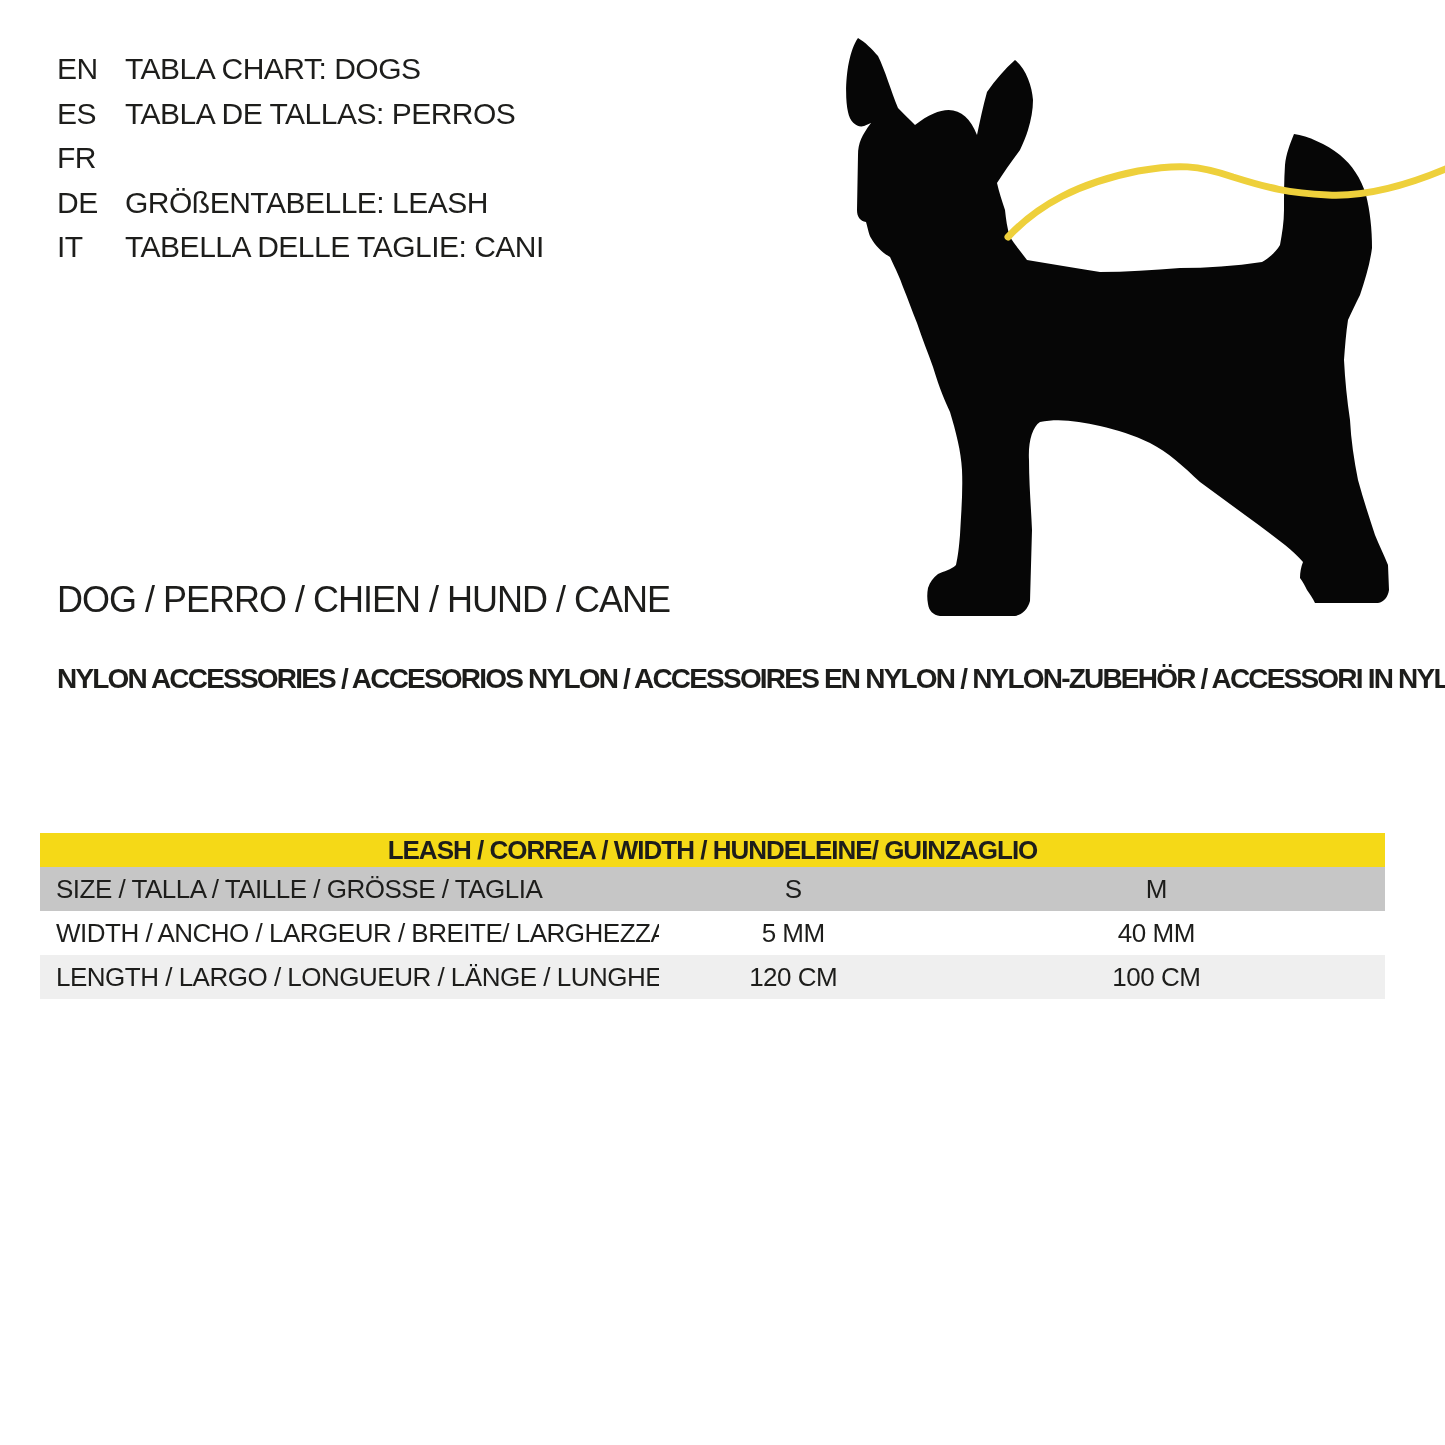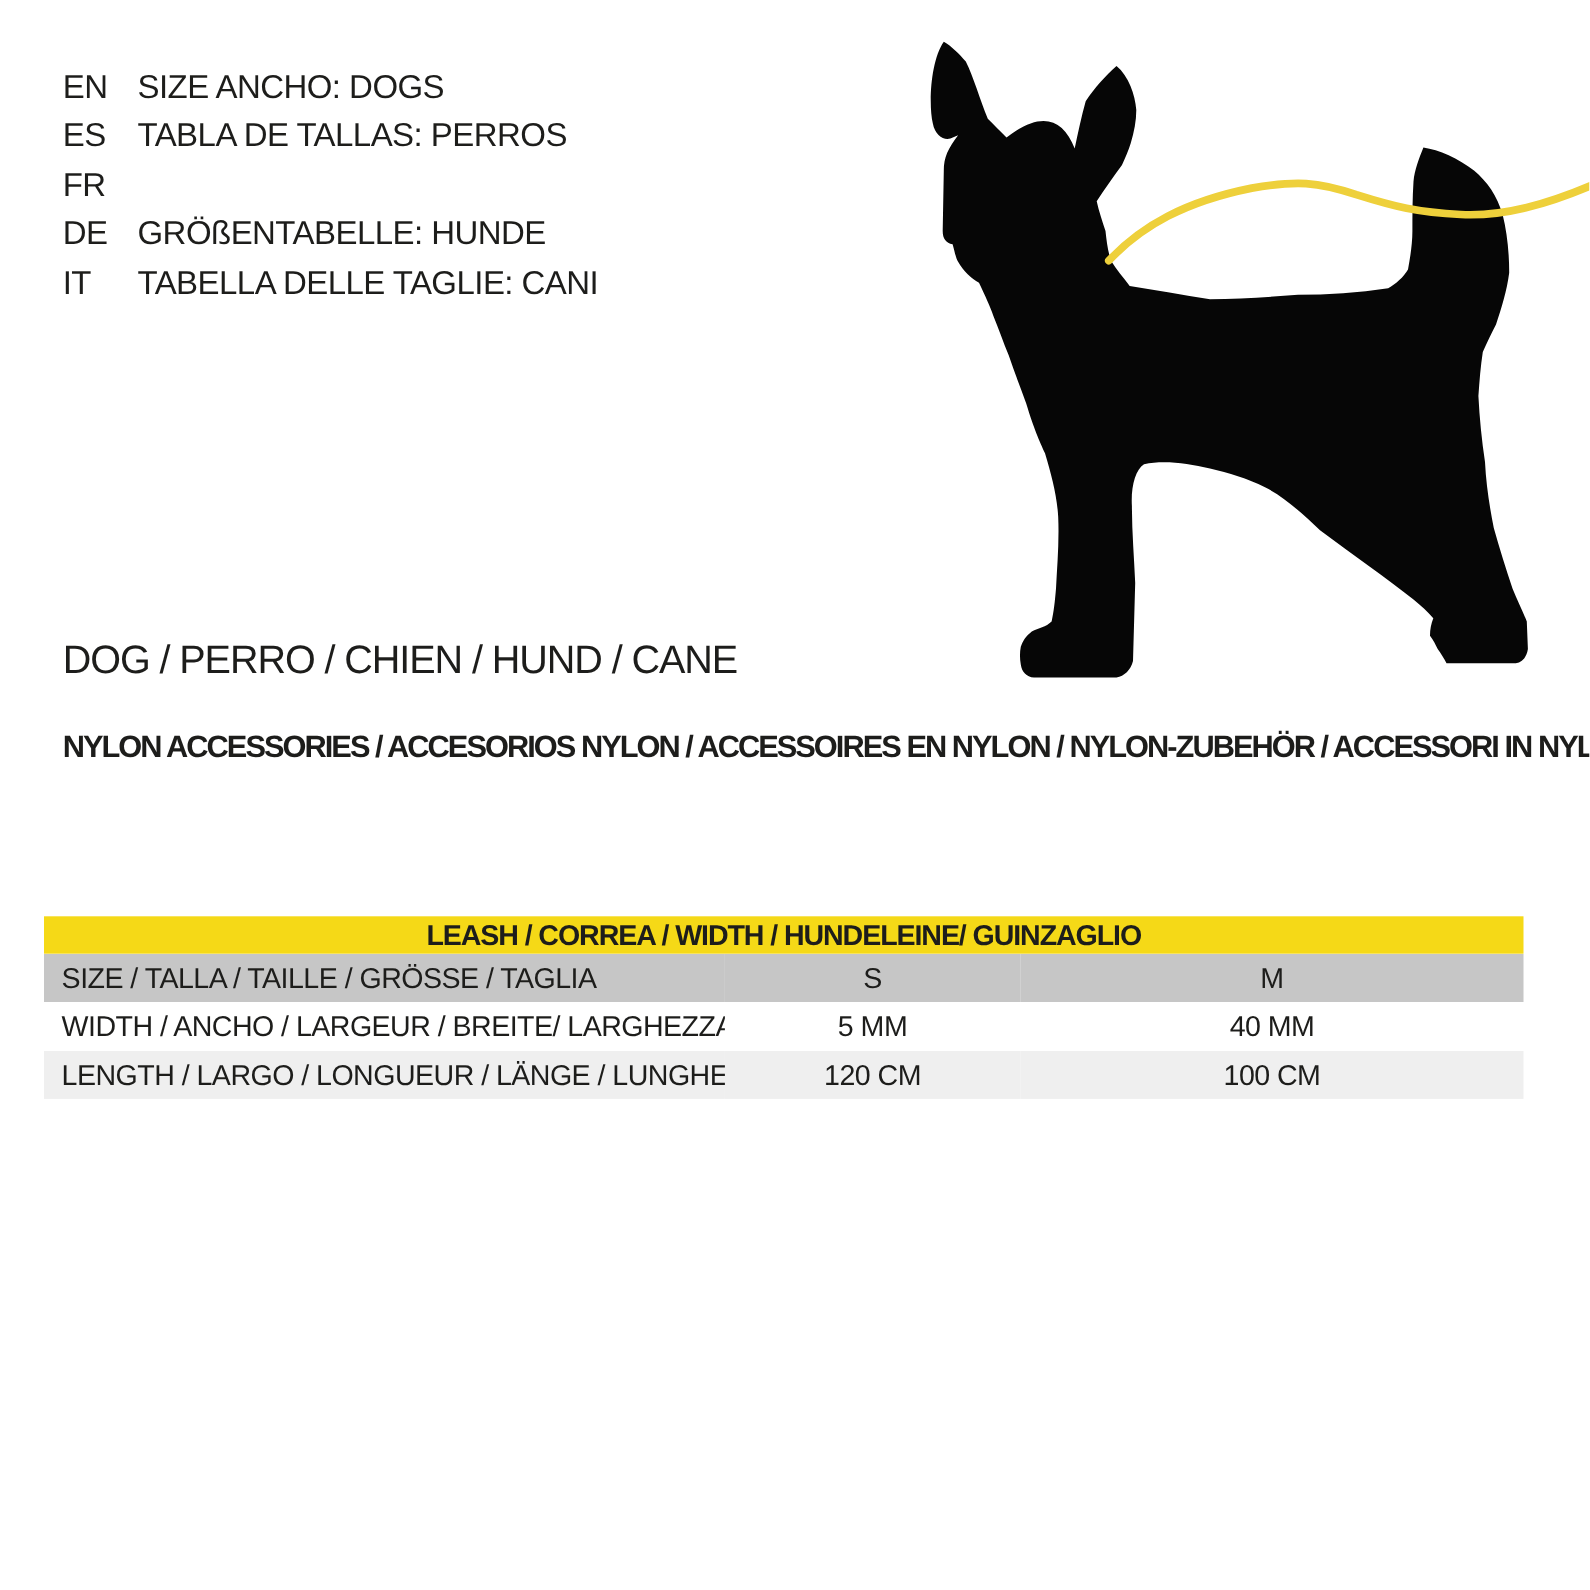--- a/index.html
+++ b/index.html
@@ -6,21 +6,21 @@
   .canvas{
     position:relative;
     width:1445px;height:1445px;
     background:#ffffff;
     overflow:hidden;
     font-family:"Liberation Sans", sans-serif;
     color:#1d1d1b;
   }
   
   .lang-block{position:absolute;left:57px;top:52px;}
-  .lang-row{display:flex;height:44.5px;align-items:flex-end;font-size:30px;letter-spacing:-0.5px;white-space:nowrap;}
+  .lang-row{display:flex;height:44.5px;align-items:flex-start;font-size:30px;letter-spacing:-0.5px;white-space:nowrap;}
   .lang-code{width:68px;flex:0 0 68px;}
   
   .dog-art{position:absolute;left:838px;top:25px;width:610px;height:600px;}
   
   .dog-caption{position:absolute;left:57px;top:579px;font-size:36px;letter-spacing:-1px;white-space:nowrap;}
   .section-title{position:absolute;left:57px;top:663px;font-size:28px;font-weight:bold;letter-spacing:-1.8px;white-space:nowrap;}
   
   .size-table{position:absolute;left:40px;top:833px;width:1345px;border-collapse:collapse;table-layout:fixed;}
   .size-table td,.size-table th{padding:0;font-size:26px;letter-spacing:-0.5px;height:44px;line-height:33px;white-space:nowrap;overflow:hidden;}
   .size-table th.tbl-header{background:#F5D917;font-weight:bold;text-align:center;letter-spacing:-1px;height:34px;}
@@ -31,32 +31,32 @@
   .row-white td{background:#FFFFFF;}
 </style>
 </head>
 <body>
 
 <div class="canvas">
 
   <div class="lang-block">
     <div class="lang-row">
       <span class="lang-code">EN</span>
-      <span class="lang-label">SIZE ANCHO: DOGS</span>
+      <span class="lang-label">TABLA CHART: DOGS</span>
     </div>
     <div class="lang-row">
       <span class="lang-code">ES</span>
       <span class="lang-label">TABLA DE TALLAS: PERROS</span>
     </div>
     <div class="lang-row">
       <span class="lang-code">FR</span>
     </div>
     <div class="lang-row">
       <span class="lang-code">DE</span>
-      <span class="lang-label">GRÖßENTABELLE: HUNDE</span>
+      <span class="lang-label">GRÖßENTABELLE: LEASH</span>
     </div>
     <div class="lang-row">
       <span class="lang-code">IT</span>
       <span class="lang-label">TABELLA DELLE TAGLIE: CANI</span>
     </div>
   </div>
 
   <div class="dog-art">
     <svg width="610" height="600" viewBox="0 0 610 600" xmlns="http://www.w3.org/2000/svg">
       <path fill="#060606" d="

